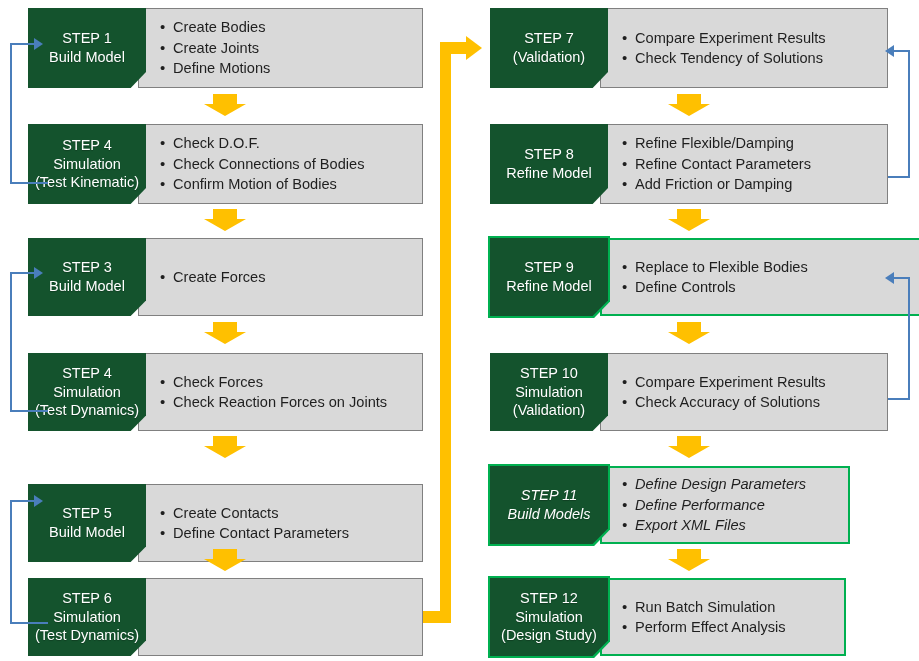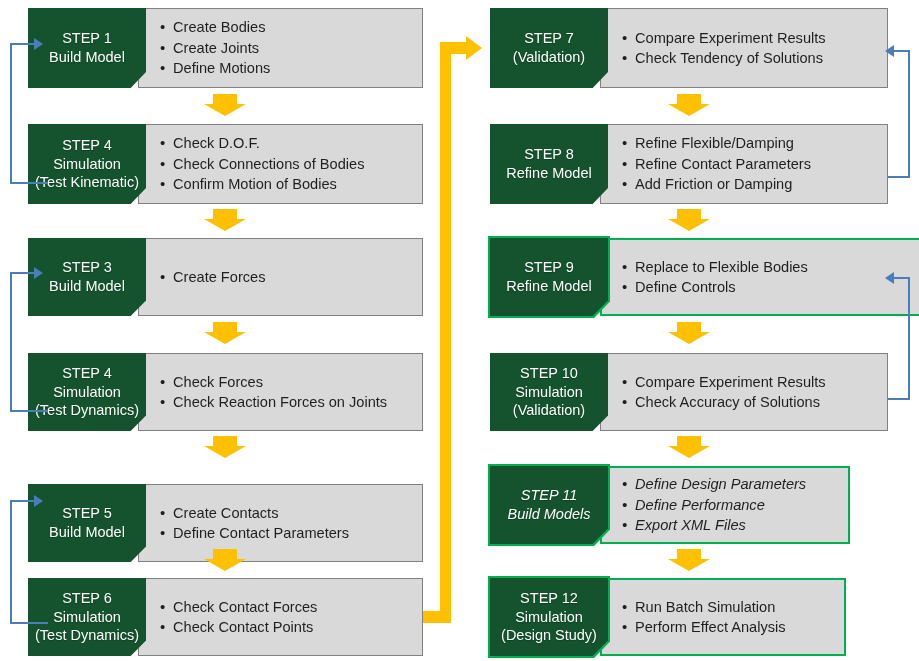--- a/index.html
+++ b/index.html
@@ -153,24 +153,20 @@
       </div>
     </div>
     <div class="step-card" style="left: 28px; top: 578px; width: 395px; height: 78px;">
       <div class="card-body"></div>
       <div class="card-head">
         <div class="head-inner">
           <span class="head-line">STEP 6</span>
           <span class="head-line">Simulation</span>
           <span class="head-line">(Test Dynamics)</span>
         </div>
-      </div>
-      <div class="bullets">
-        <div class="bullet">Check Contact Forces</div>
-        <div class="bullet">Check Contact Points</div>
       </div>
     </div>
     <div class="step-card" style="left: 490px; top: 8px; width: 398px; height: 80px;">
       <div class="card-body"></div>
       <div class="card-head">
         <div class="head-inner">
           <span class="head-line">STEP 7</span>
           <span class="head-line">(Validation)</span>
         </div>
       </div>

